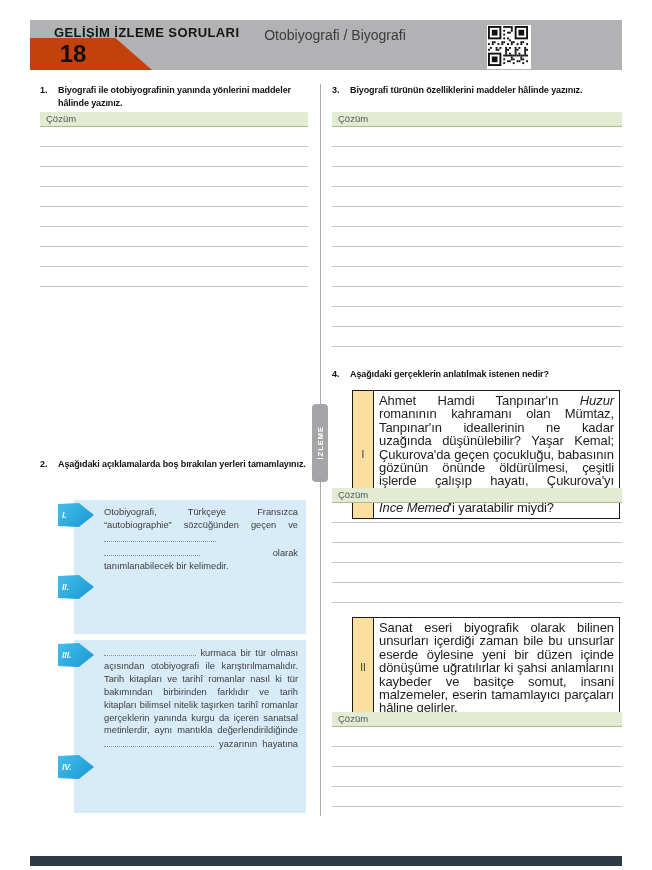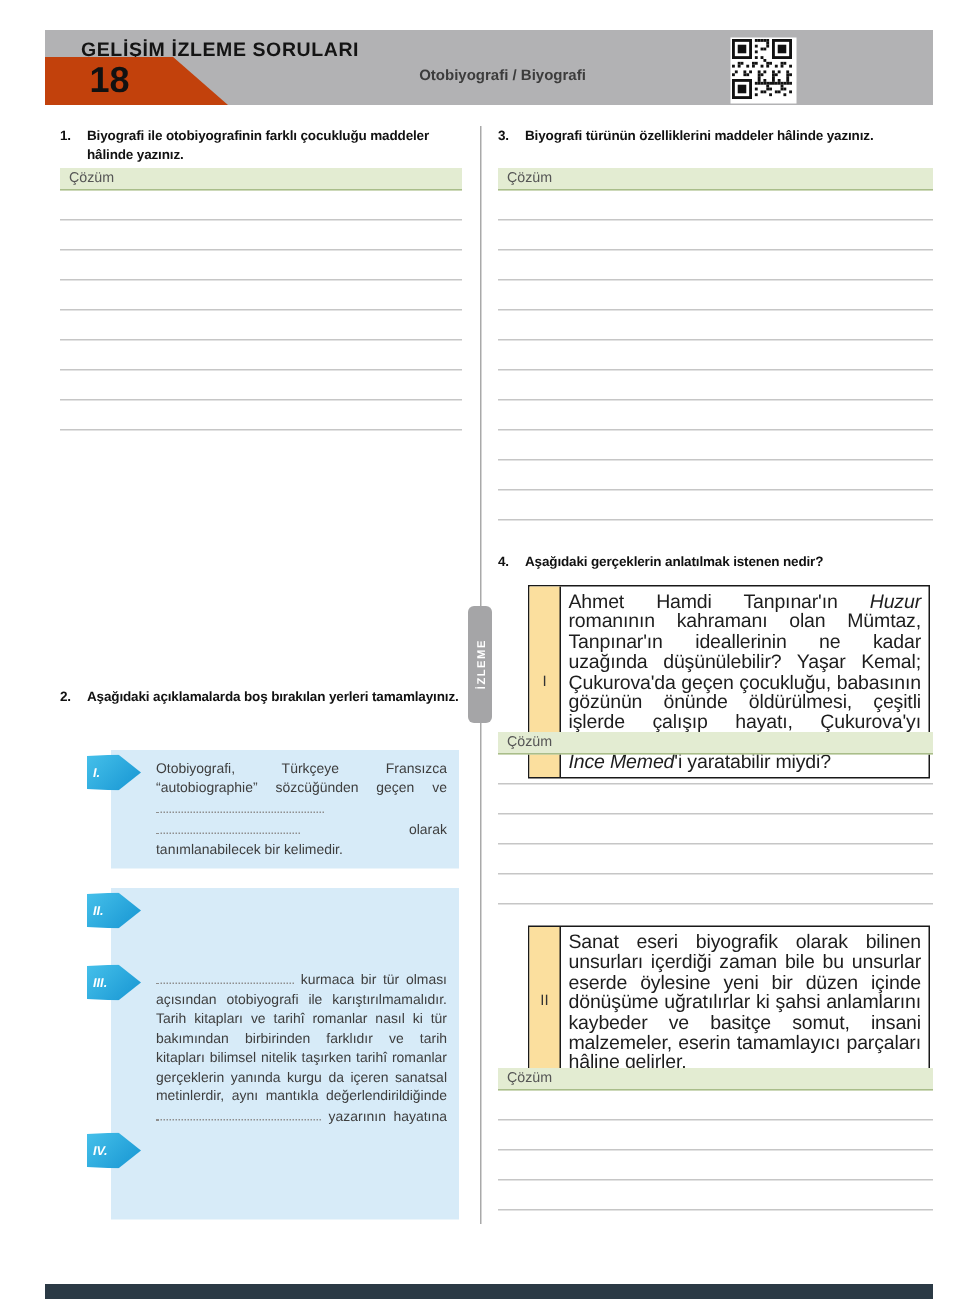--- a/index.html
+++ b/index.html
@@ -8,21 +8,21 @@
     font-family:"Liberation Sans", sans-serif;color:#1a1a1a;overflow:hidden;
   }
   
   .header-band{position:absolute;left:30px;top:20px;width:592px;height:50px;background:#b2b2b4;}
   .series-title{position:absolute;left:24px;top:5px;font-size:13px;font-weight:bold;letter-spacing:.4px;color:#141414;}
   .num-box{position:absolute;left:0;top:18px;width:122px;height:32px;background:#c2410c;
     clip-path:polygon(0 0,70% 0,100% 100%,0 100%);}
   .num-box .num{display:block;width:86px;text-align:center;font-size:24px;font-weight:bold;line-height:32px;color:#111;}
   .topic-wrap{position:absolute;left:140px;top:7px;width:330px;text-align:center;}
   .topic-title{font-size:11px;font-weight:bold;color:#262626;letter-spacing:.3px;}
-  .topic-subtitle{font-size:10px;font-weight:bold;color:#3c3c3c;margin-top:18px;}
+  .topic-subtitle{font-size:14px;font-weight:normal;color:#3c3c3c;margin-top:0;}
   .qr{position:absolute;left:457px;top:5px;width:42px;height:42px;background:#fff;padding:1px;}
   .qr svg{display:block;width:40px;height:40px;}
   .video-btn{position:absolute;left:508px;top:11px;width:84px;height:30px;background:#ffffff;border-radius:4px;
     display:flex;align-items:center;gap:5px;padding-left:7px;box-sizing:border-box;}
   .play-icon{width:17px;height:17px;background:#111;border-radius:4px;position:relative;flex:0 0 auto;}
   .play-icon:after{content:"";position:absolute;left:6px;top:4.5px;border-left:6px solid #fff;
     border-top:4px solid transparent;border-bottom:4px solid transparent;}
   .video-text{font-size:7.5px;font-weight:bold;line-height:8.5px;color:#111;letter-spacing:.2px;}
   
   .question{position:absolute;display:flex;font-size:9px;font-weight:bold;line-height:13px;color:#111;letter-spacing:-0.1px;}
@@ -160,21 +160,21 @@
         <rect x="16" y="2" width="3" height="3" fill="#111"></rect>
         <rect x="0" y="14" width="7" height="7" fill="#111"></rect>
         <rect x="1" y="15" width="5" height="5" fill="#fff"></rect>
         <rect x="2" y="16" width="3" height="3" fill="#111"></rect>
       </svg>
   </div>
 </div>
 
 <div class="question" style="left:40px;top:84px;width:268px;">
   <span class="qnum">1.</span>
-  <span class="qtext">Biyografi ile otobiyografinin farklı çocukluğu maddeler hâlinde yazınız.</span>
+  <span class="qtext">Biyografi ile otobiyografinin yanında yönlerini maddeler hâlinde yazınız.</span>
 </div>
 <div class="solution-bar" style="left:40px;top:112px;width:268px;">
   <span>Çözüm</span>
 </div>
 <div class="lines" style="left:40px;top:127px;width:268px;">
     <div class="wline"></div>
     <div class="wline"></div>
     <div class="wline"></div>
     <div class="wline"></div>
     <div class="wline"></div>
@@ -185,21 +185,21 @@
 
 <div class="question" style="left:40px;top:458px;width:268px;">
   <span class="qnum">2.</span>
   <span class="qtext">Aşağıdaki açıklamalarda boş bırakılan yerleri tamamlayınız.</span>
 </div>
 
 <div class="fill-box" style="left:74px;top:500px;min-height:62px;">
   <span class="marker">I.</span>
   <span><span>Otobiyografi, Türkçeye Fransızca “autobiographie” sözcüğünden geçen ve </span><span class="blank" style="width: 112px;"></span><span> </span><span class="blank" style="width: 96px;"></span><span> olarak tanımlanabilecek bir kelimedir.</span></span>
 </div>
-<div class="fill-box" style="left:74px;top:572px;min-height:62px;margin-top:20px;">
+<div class="fill-box" style="left:74px;top:572px;min-height:62px;">
   <span class="marker">II.</span>
 </div>
 <div class="fill-box" style="left:74px;top:640px;min-height:106px;">
   <span class="marker">III.</span>
   <span><span class="blank" style="width: 92px;"></span><span> kurmaca bir tür olması açısından otobiyografi ile karıştırılmamalıdır. Tarih kitapları ve tarihî romanlar nasıl ki tür bakımından birbirinden farklıdır ve tarih kitapları bilimsel nitelik taşırken tarihî romanlar gerçeklerin yanında kurgu da içeren sanatsal metinlerdir, aynı mantıkla değerlendirildiğinde </span><span class="blank" style="width: 110px;"></span><span> yazarının hayatına ait bir kurgu olduğu unutulmamalıdır.</span></span>
 </div>
 <div class="fill-box" style="left:74px;top:752px;min-height:61px;">
   <span class="marker">IV.</span>
 </div>
 

